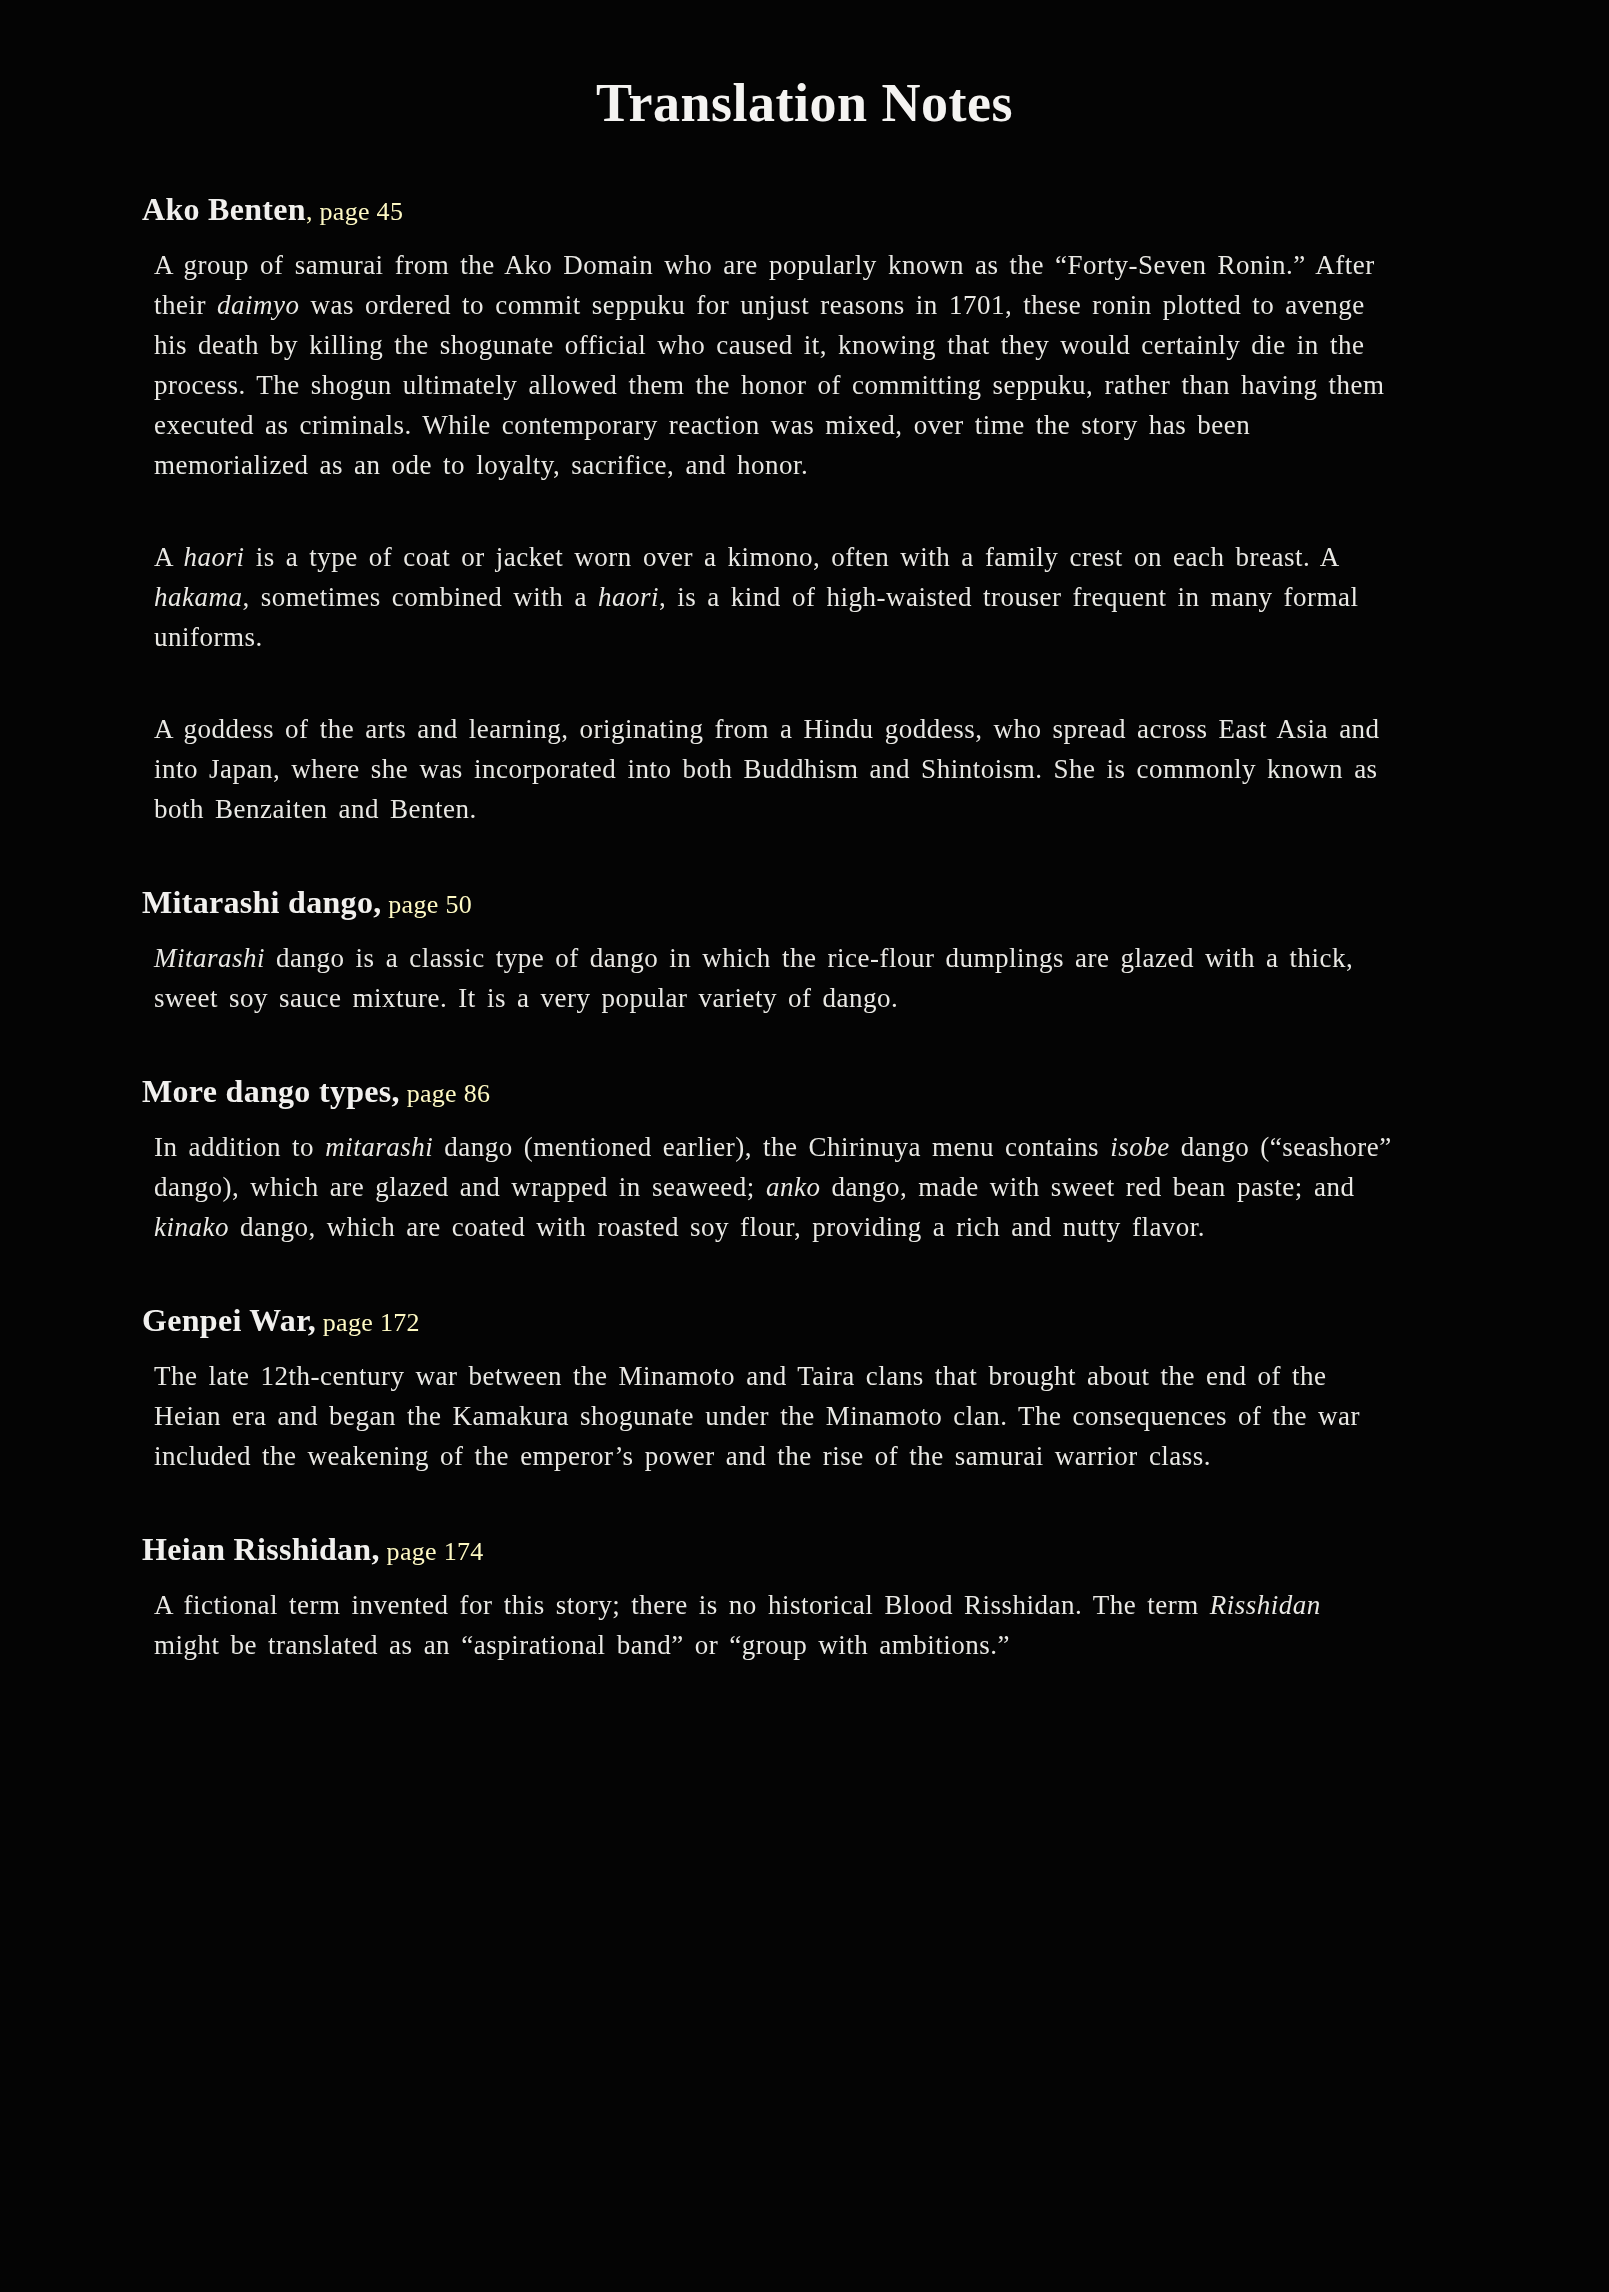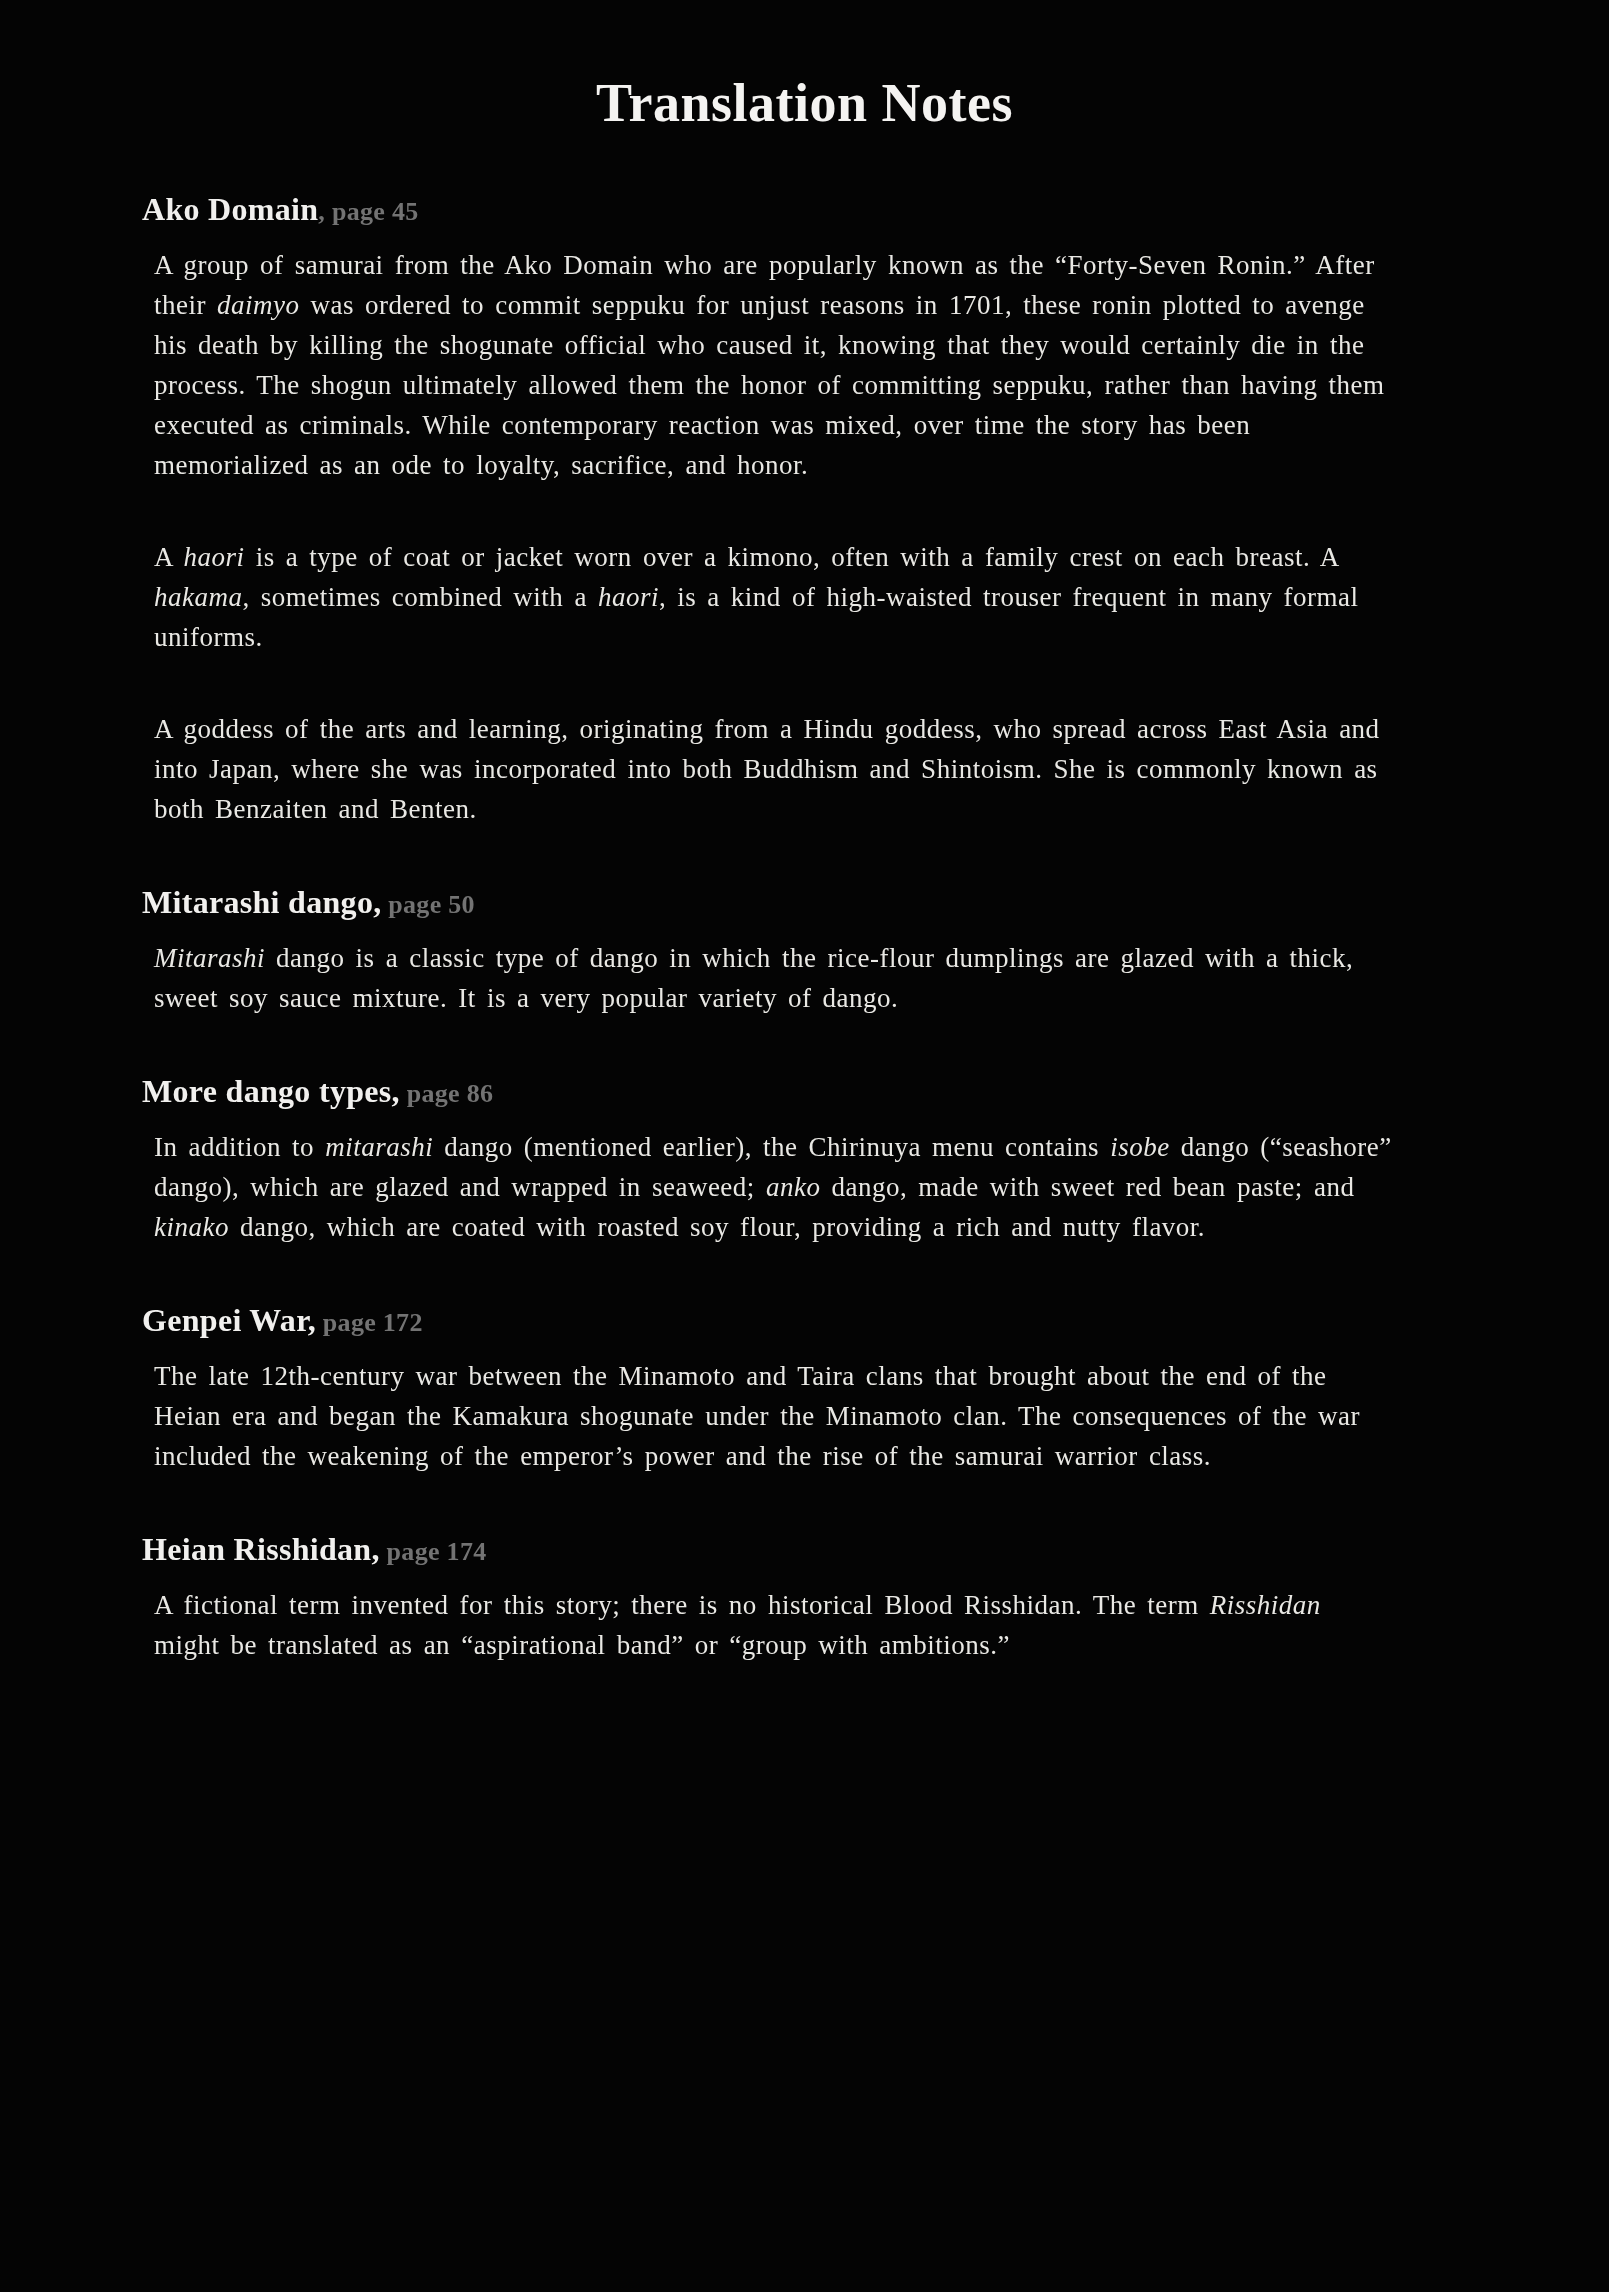--- a/index.html
+++ b/index.html
@@ -35,23 +35,23 @@
   }
   h2.note-heading {
     margin: 0 0 4.8px 0;
     font-size: 32px;
     line-height: 42px;
     font-weight: bold;
     color: #f1f0ee;
     letter-spacing: 0.3px;
   }
   h2.note-heading .page-ref {
-    font-weight: bold;
+    font-weight: normal;
     font-size: 26px;
-    color: #737373;
+    color: #fef9c3;
   }
   p.note-body {
     margin: 12px;
     max-width: 1278px;
     font-size: 27px;
     line-height: 40px;
     letter-spacing: 0.5px;
     word-spacing: 3.8px;
     color: #e9e8e4;
   }
@@ -59,21 +59,21 @@
     font-style: italic;
   }
 </style>
 </head>
 <body style="background: rgb(4, 4, 4);">
 
 <div class="page">
   <h1 class="page-title">Translation Notes</h1>
   <main>
       <section class="note-section">
-        <h2 class="note-heading"><span class="term">Ako Domain</span><span class="page-ref">, page 45</span></h2>
+        <h2 class="note-heading"><span class="term">Ako Benten</span><span class="page-ref">, page 45</span></h2>
         <p class="note-body"><span>A group of samurai from the Ako Domain who are popularly known as the “Forty-Seven Ronin.” After their </span><em>daimyo</em><span> was ordered to commit seppuku for unjust reasons in 1701, these ronin plotted to avenge his death by killing the shogunate official who caused it, knowing that they would certainly die in the process. The shogun ultimately allowed them the honor of committing seppuku, rather than having them executed as criminals. While contemporary reaction was mixed, over time the story has been memorialized as an ode to loyalty, sacrifice, and honor.</span></p>
       </section>
       <section class="note-section">
         <p class="note-body"><span>A </span><em>haori</em><span> is a type of coat or jacket worn over a kimono, often with a family crest on each breast. A </span><em>hakama</em><span>, sometimes combined with a </span><em>haori</em><span>, is a kind of high-waisted trouser frequent in many formal uniforms.</span></p>
       </section>
       <section class="note-section">
         <p class="note-body"><span>A goddess of the arts and learning, originating from a Hindu goddess, who spread across East Asia and into Japan, where she was incorporated into both Buddhism and Shintoism. She is commonly known as both Benzaiten and Benten.</span></p>
       </section>
       <section class="note-section">
         <h2 class="note-heading"><span class="term">Mitarashi dango,</span><span class="page-ref"> page 50</span></h2>

